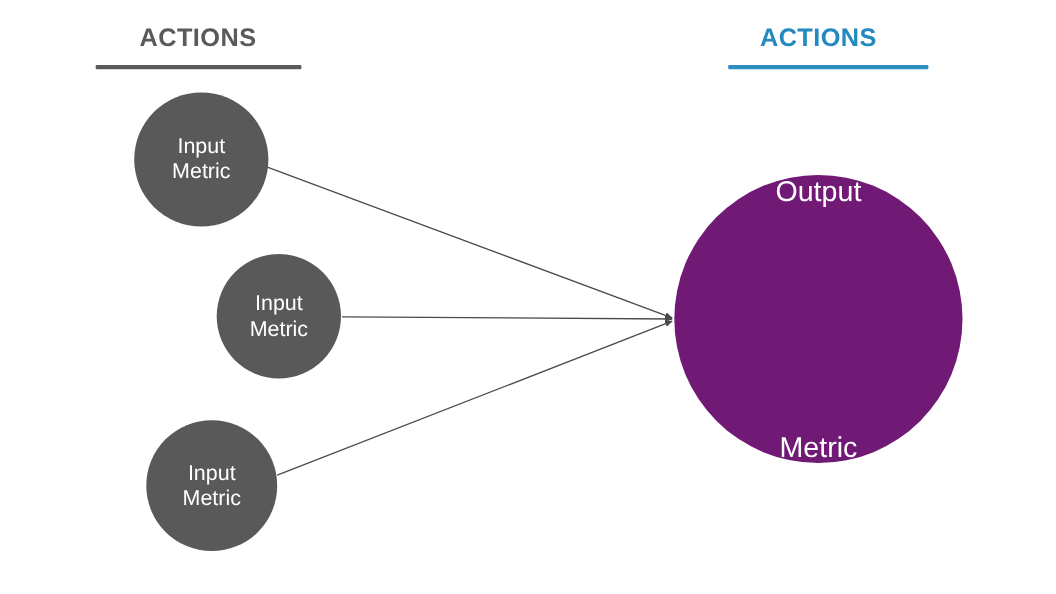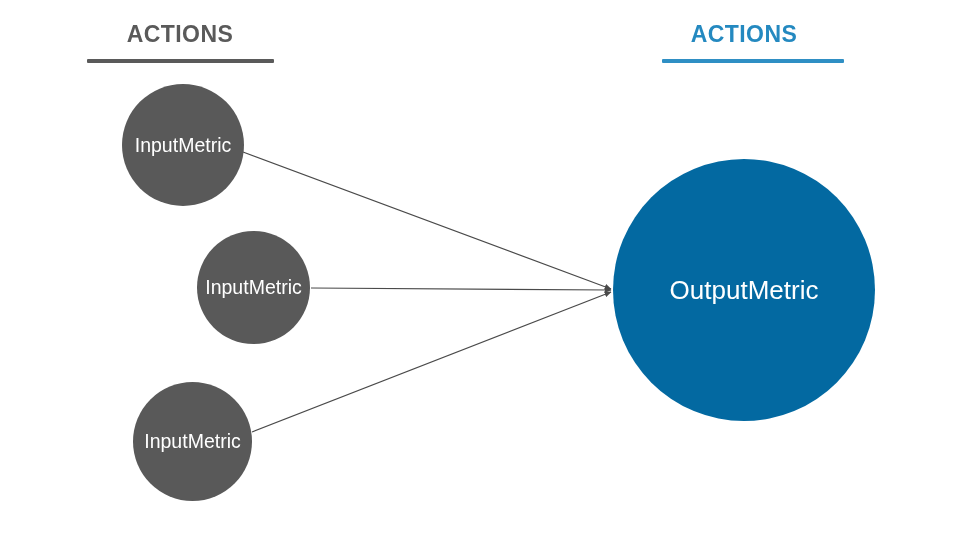--- a/index.html
+++ b/index.html
@@ -69,20 +69,21 @@
     top: 0;
     width: 960px;
     height: 540px;
   }
 
   
   .node {
     position: absolute;
     border-radius: 50%;
     display: flex;
+    flex-direction: column;
     align-items: center;
     justify-content: center;
     color: #ffffff;
     text-align: center;
     line-height: 1.16;
     box-sizing: border-box;
   }
   .node .line {
     display: block;
     white-space: nowrap;
@@ -132,18 +133,18 @@
   <div class="node node-input" id="node-input-2" style="background: rgb(89, 89, 89); color: rgb(255, 255, 255);">
     <span class="line">Input</span>
     <span class="line">Metric</span>
   </div>
 
   <div class="node node-input" id="node-input-3" style="background: rgb(89, 89, 89); color: rgb(255, 255, 255);">
     <span class="line">Input</span>
     <span class="line">Metric</span>
   </div>
 
-  <div class="node node-output" id="node-output" style="background: #0369a1; color: rgb(255, 255, 255);">
+  <div class="node node-output" id="node-output" style="background: #701a75; color: rgb(255, 255, 255); justify-content: space-between;">
     <span class="line">Output</span>
     <span class="line">Metric</span>
   </div>
 
 </div>
 
 </body></html>

